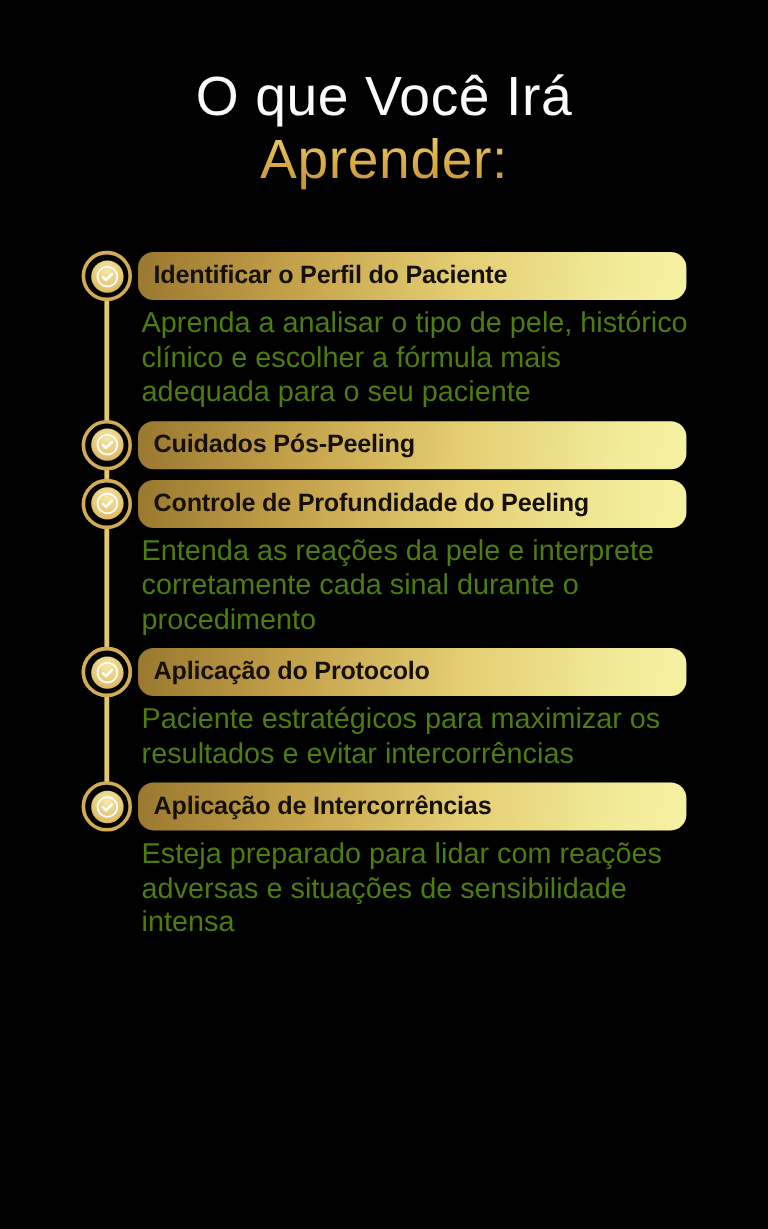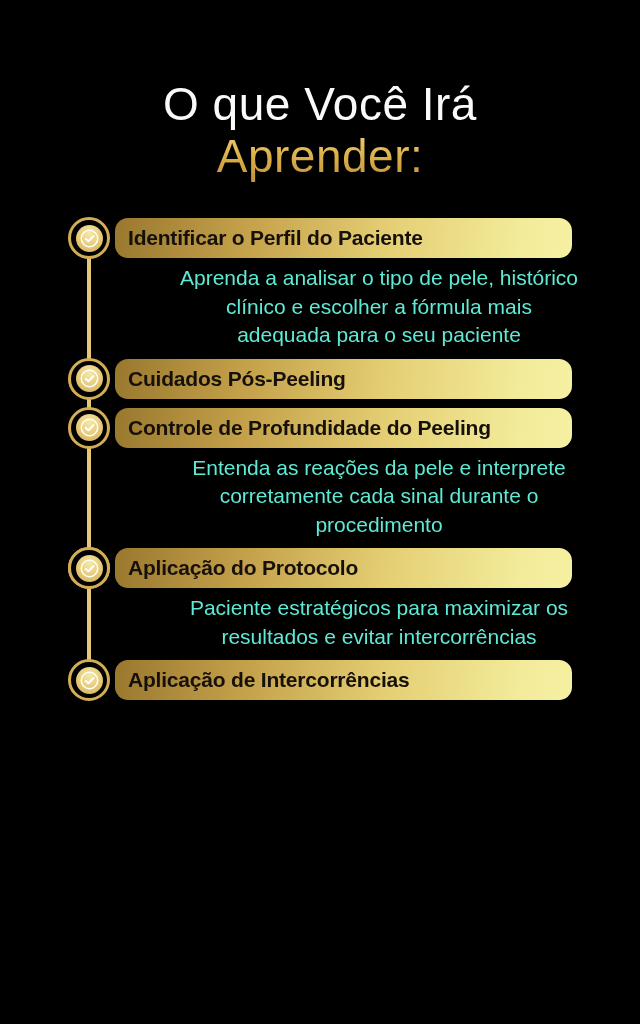--- a/index.html
+++ b/index.html
@@ -6,41 +6,40 @@
   body{
     width:640px;height:1024px;
     background:#000000;
     overflow:hidden;
     font-family:"Liberation Sans", sans-serif;
   }
   .stage{position:relative;width:640px;height:1024px;background:#000;}
 
   
   .title-wrap{
-    padding-top:78px;
+    padding-top:54px;
     text-align:center;
     font-size:46px;
     line-height:52px;
     font-weight:400;
     letter-spacing:0.5px;
   }
   .title-line1{color:#fafafa;}
   .title-line2{
     display:inline-block;
     background:linear-gradient(180deg,#edcc6b 8%,#d9ad48 55%,#c3913a 100%);
     -webkit-background-clip:text;
     background-clip:text;
     color:transparent;
   }
 
   
   .timeline{
-    margin:36px 0 0 68px;
+    margin:52px 0 0 68px;
     position:relative;
-    text-align:center;
   }
   .item{
     position:relative;
     padding-left:47px;
     margin-bottom:9px;
   }
   .connector{
     position:absolute;
     left:19px;
     top:20px;
@@ -77,23 +76,23 @@
   }
   .pill-title{
     font-weight:700;
     font-size:21px;
     letter-spacing:-0.2px;
     color:#16100a;
     white-space:nowrap;
   }
   .desc{
     margin:6px 0 0 3px;
-    font-size:21px;
+    font-size:24px;
     line-height:28.5px;
-    color:#5eead4;
+    color:#4d7c0f;
     white-space:pre-line;
     font-weight:400;
   }
 </style>
 </head>
 <body>
 
 <div class="stage">
 
   <div class="title-wrap">
@@ -188,16 +187,19 @@
         <div class="badge-disc">
           <svg width="21" height="21" viewBox="0 0 22 22">
             <circle cx="11" cy="11" r="8.6" fill="none" stroke="#ffffff" stroke-width="1.5"></circle>
             <path d="M7.1 11.4 L9.8 14 L15 8.6" fill="none" stroke="#ffffff" stroke-width="2.2" stroke-linecap="round" stroke-linejoin="round"></path>
           </svg>
         </div>
       </div>
       <div class="pill">
         <span class="pill-title">Aplicação de Intercorrências</span>
       </div>
+      <p class="desc">Esteja preparado para lidar com reações
+adversas e situações de sensibilidade
+intensa</p>
     </div>
 
   </div>
 </div>
 
 </body></html>

